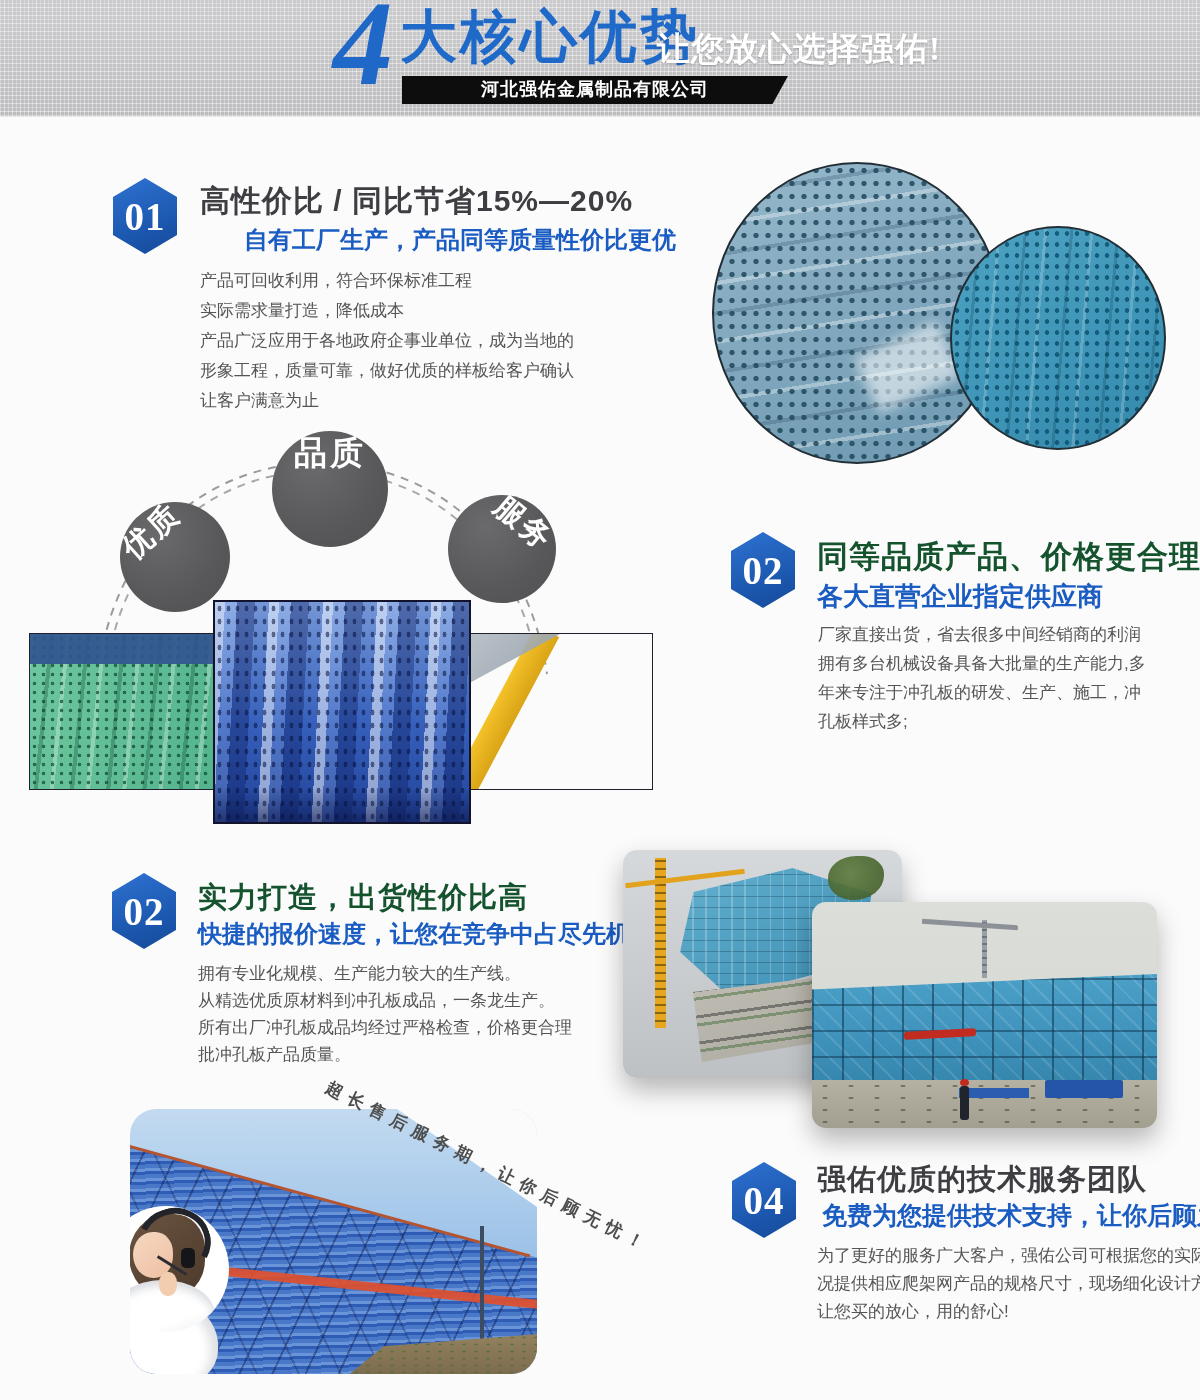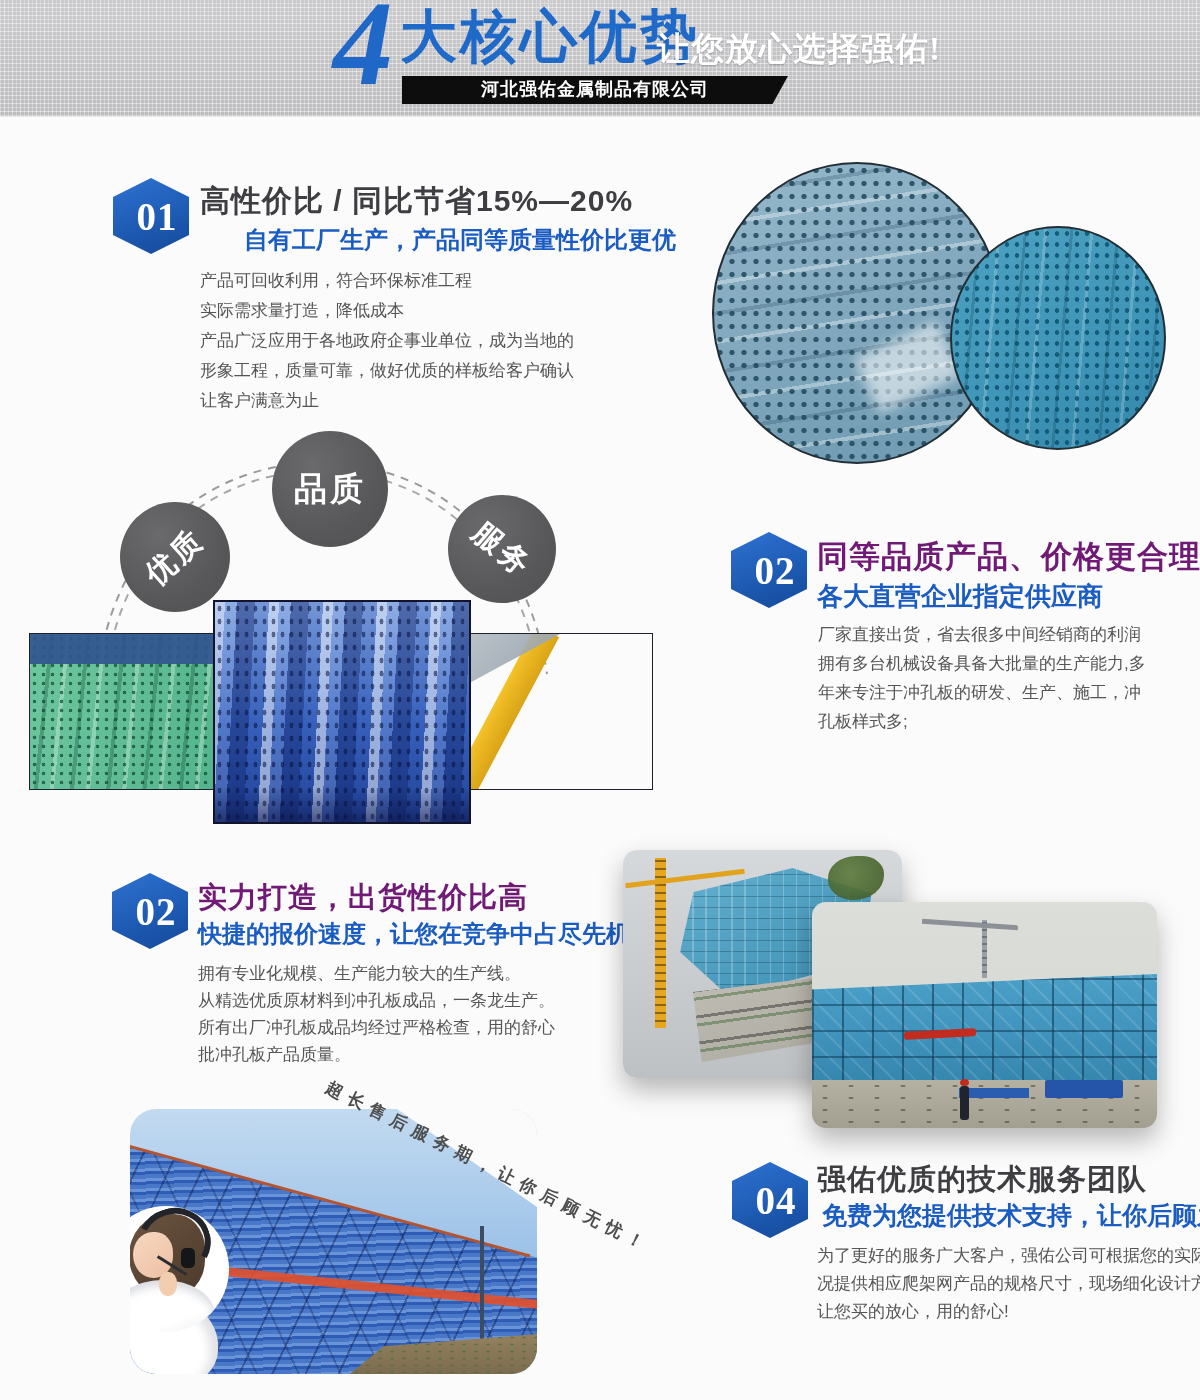--- a/index.html
+++ b/index.html
@@ -24,26 +24,26 @@
     font-weight:bold;font-size:33px;color:#ffffff;letter-spacing:1px;text-shadow:0 1px 2px rgba(60,60,70,.35);}
   .company-banner{position:absolute;left:402px;top:76px;width:386px;height:28px;background:#0d0d0d;
     clip-path:polygon(0 0,100% 0,96% 100%,0 100%);}
   .company-banner span{display:block;width:100%;text-align:center;color:#fff;font-weight:bold;
     font-size:18px;line-height:27px;letter-spacing:1px;}
 
   
   .hex{position:absolute;width:64px;height:76px;
     clip-path:polygon(50% 0%,100% 25%,100% 75%,50% 100%,0% 75%,0% 25%);
     background:linear-gradient(160deg,#2e72d2 0%,#1a55ab 70%,#164a99 100%);
-    display:flex;align-items:center;justify-content:center;padding-left:12px;}
+    display:flex;align-items:center;justify-content:center;}
   .hex span{color:#fff;font-family:"Liberation Serif",serif;font-weight:bold;font-size:39px;letter-spacing:1px;}
 
   
   .adv-title-sans{position:absolute;font-weight:bold;font-size:30px;color:#3e3e42;letter-spacing:1px;white-space:nowrap;}
-  .adv-title-serif{position:absolute;font-family:"Liberation Serif",serif;font-weight:bold;font-size:30px;color:#701a75;letter-spacing:1px;white-space:nowrap;}
+  .adv-title-serif{position:absolute;font-family:"Liberation Serif",serif;font-weight:bold;font-size:30px;color:#14532d;letter-spacing:1px;white-space:nowrap;}
   .adv-sub{position:absolute;font-family:"Liberation Serif",serif;font-weight:bold;color:#1a5cc2;white-space:nowrap;}
   .adv-body{position:absolute;color:#555;font-size:17px;}
   .adv-body p{margin:0;white-space:nowrap;}
 
   
   .circle-photo{position:absolute;border-radius:50%;border:2px solid #222e36;}
   .circle-big{left:712px;top:162px;width:286px;height:298px;
     background-image:
       radial-gradient(circle, rgba(32,72,92,.85) 2.3px, transparent 3px),
       repeating-linear-gradient(171deg, rgba(255,255,255,.33) 0 4px, transparent 4px 30px, rgba(0,30,60,.18) 30px 34px, transparent 34px 58px),
@@ -55,21 +55,21 @@
     background-image:
       radial-gradient(circle, rgba(8,78,108,.8) 2px, transparent 2.6px),
       repeating-linear-gradient(95deg, rgba(255,255,255,.18) 0 3px, transparent 3px 26px, rgba(0,40,60,.2) 26px 29px, transparent 29px 46px),
       linear-gradient(150deg,#4da2c2 0%,#3f95b7 60%,#3387aa 100%);
     background-size:10px 11px,auto,auto;}
 
   
   .arc-svg{position:absolute;left:70px;top:428px;z-index:1;}
 
   
-  .vc{position:absolute;border-radius:50%;display:flex;align-items:center;justify-content:center;z-index:2;
+  .vc{position:absolute;border-radius:50%;display:flex;justify-content:center;z-index:2;
     background:radial-gradient(circle at 35% 30%, #6a6a6c 0%, #58585a 60%, #505052 100%);}
   .vc span{color:#fff;font-weight:bold;letter-spacing:3px;}
   .vc1{left:120px;top:502px;width:110px;height:110px;}
   .vc1 span{font-size:30px;transform:rotate(-42deg);}
   .vc2{left:272px;top:431px;width:116px;height:116px;}
   .vc2 span{font-size:33px;}
   .vc3{left:448px;top:495px;width:108px;height:108px;}
   .vc3 span{font-size:30px;transform:rotate(40deg);}
 
   
@@ -242,21 +242,21 @@
   </div>
 
   <div class="hex" style="left:112px;top:873px;">
     <span>02</span>
   </div>
   <div class="adv-title-serif" style="left:198px;top:878px;font-size:29px;">实力打造，出货性价比高</div>
   <div class="adv-sub" style="left:198px;top:918px;font-size:24px;">快捷的报价速度，让您在竞争中占尽先机</div>
   <div class="adv-body" style="left:198px;top:960px;line-height:27px;">
     <p>拥有专业化规模、生产能力较大的生产线。</p>
     <p>从精选优质原材料到冲孔板成品，一条龙生产。</p>
-    <p>所有出厂冲孔板成品均经过严格检查，用的舒心</p>
+    <p>所有出厂冲孔板成品均经过严格检查，价格更合理</p>
     <p>批冲孔板产品质量。</p>
   </div>
 
   <div class="cphoto cphoto-a">
     <div class="cpa-crane"></div>
     <div class="cpa-crane-arm"></div>
     <div class="cpa-building"></div>
     <div class="cpa-floors"></div>
     <div class="cpa-tree"></div>
   </div>

